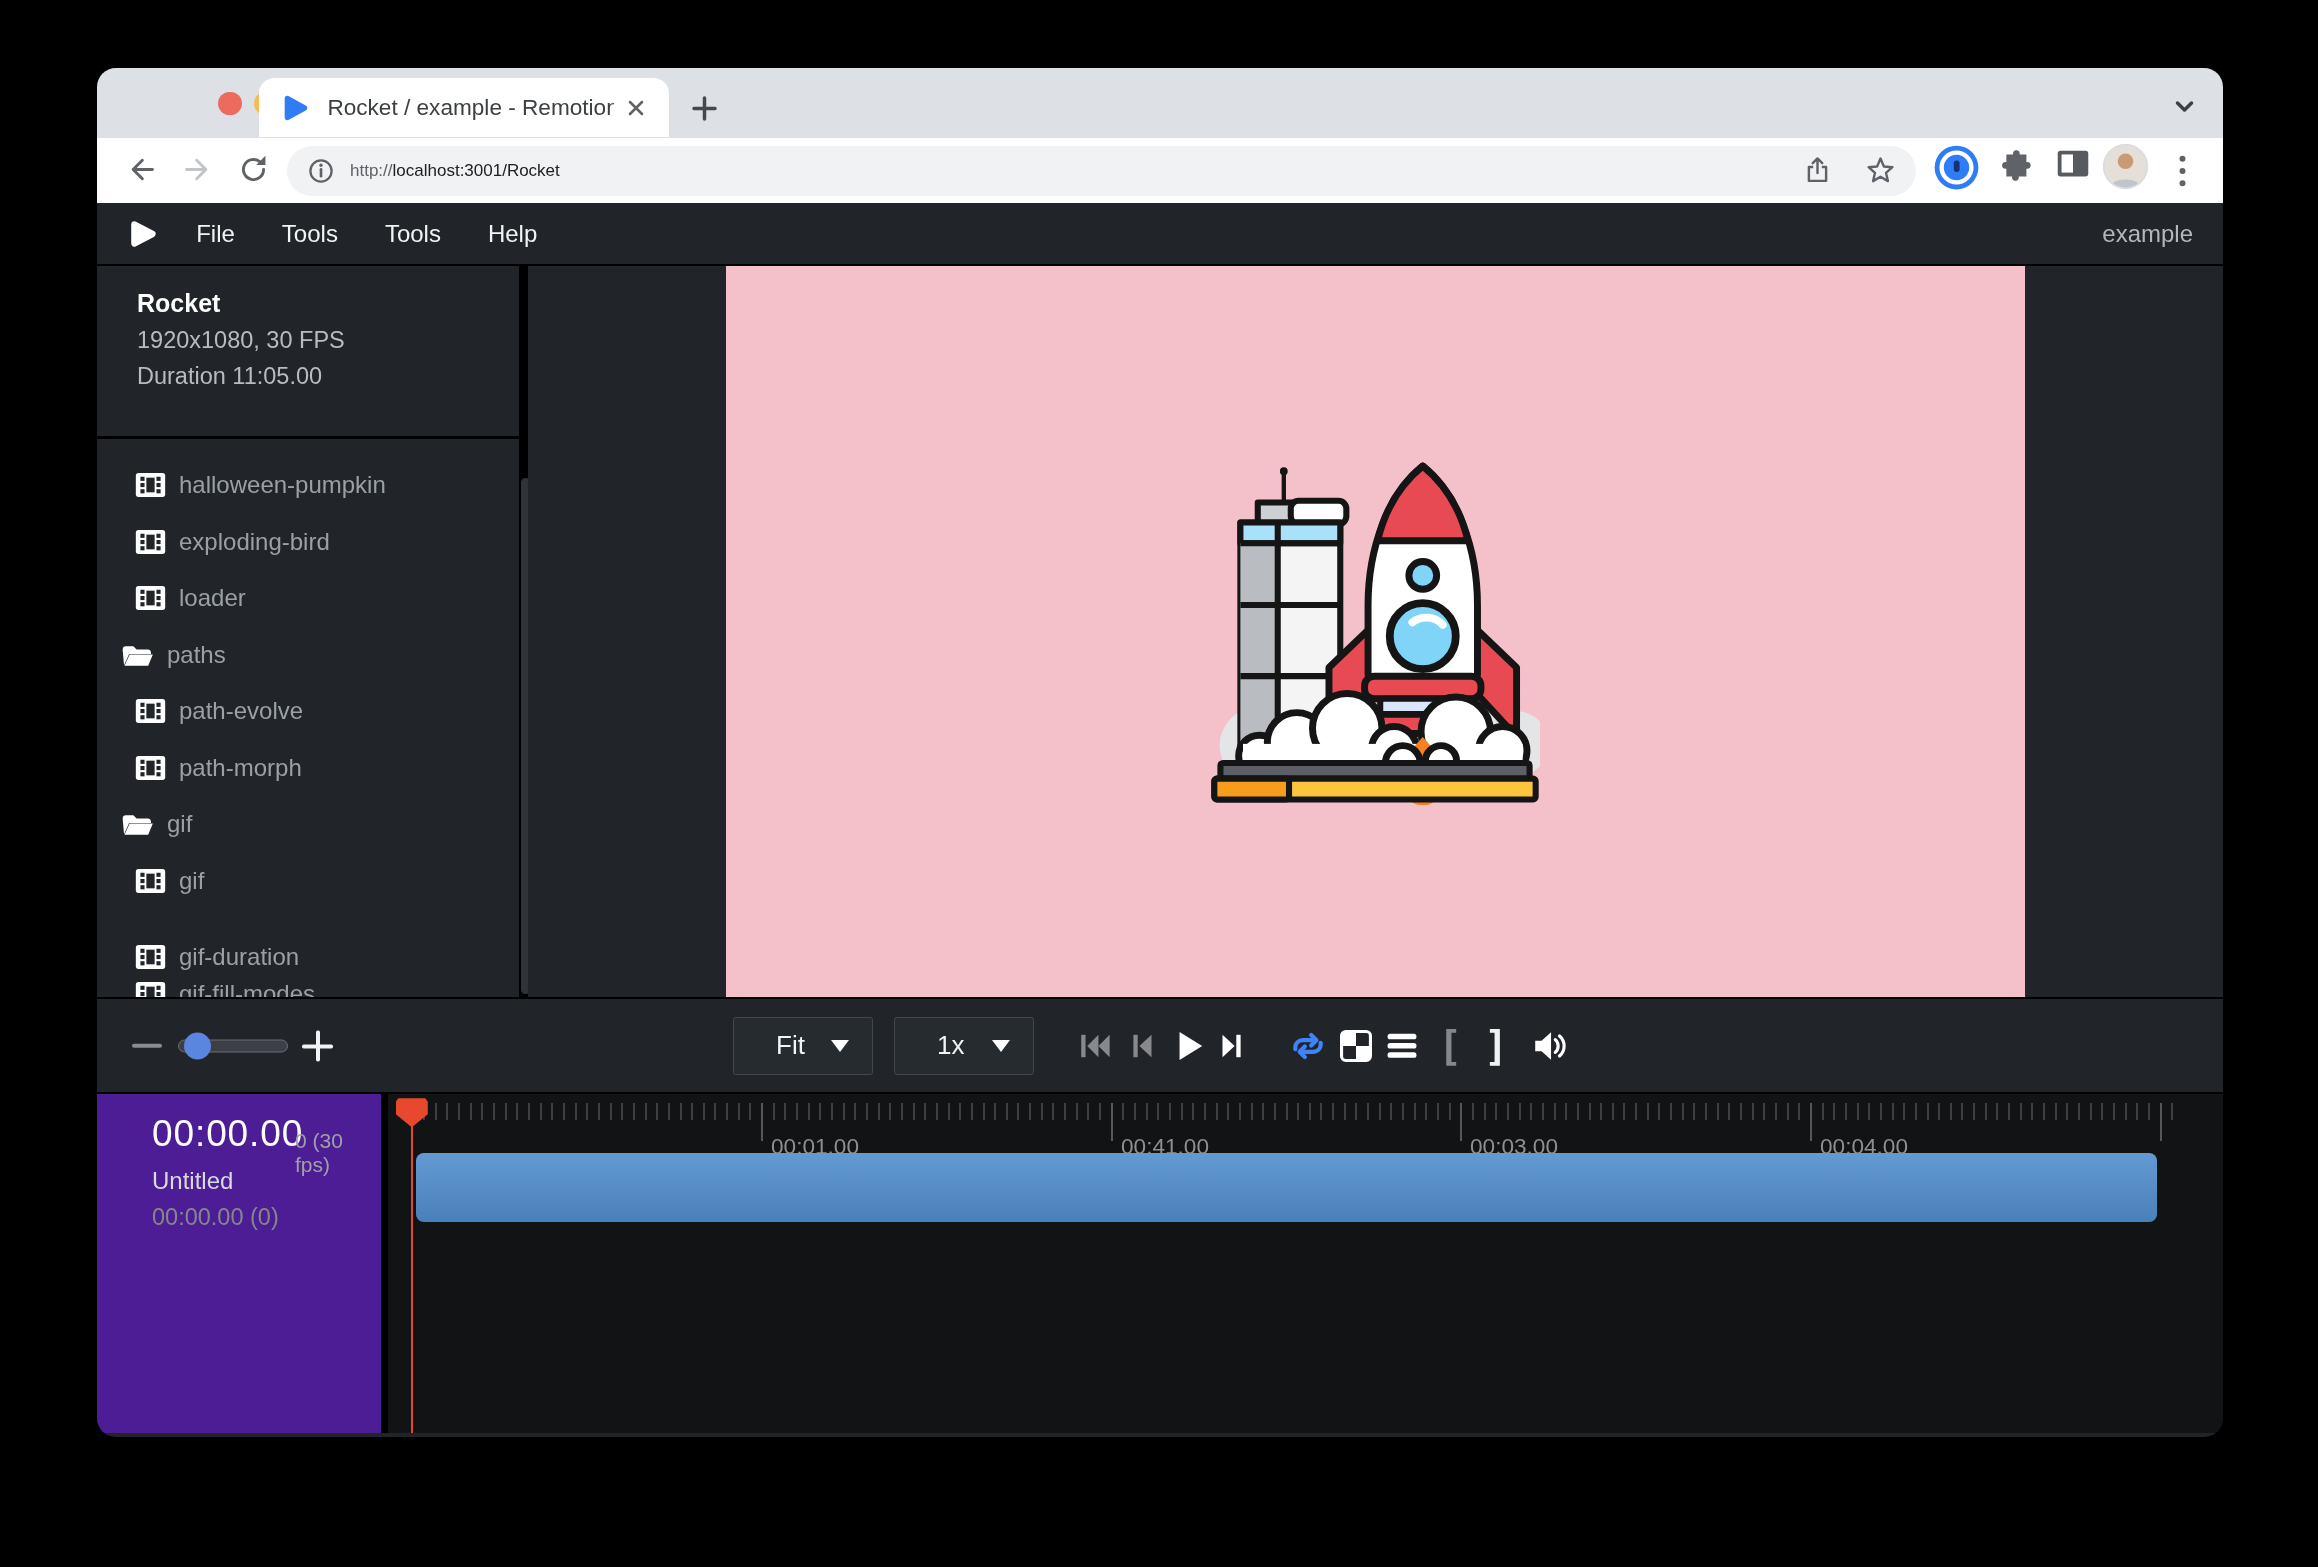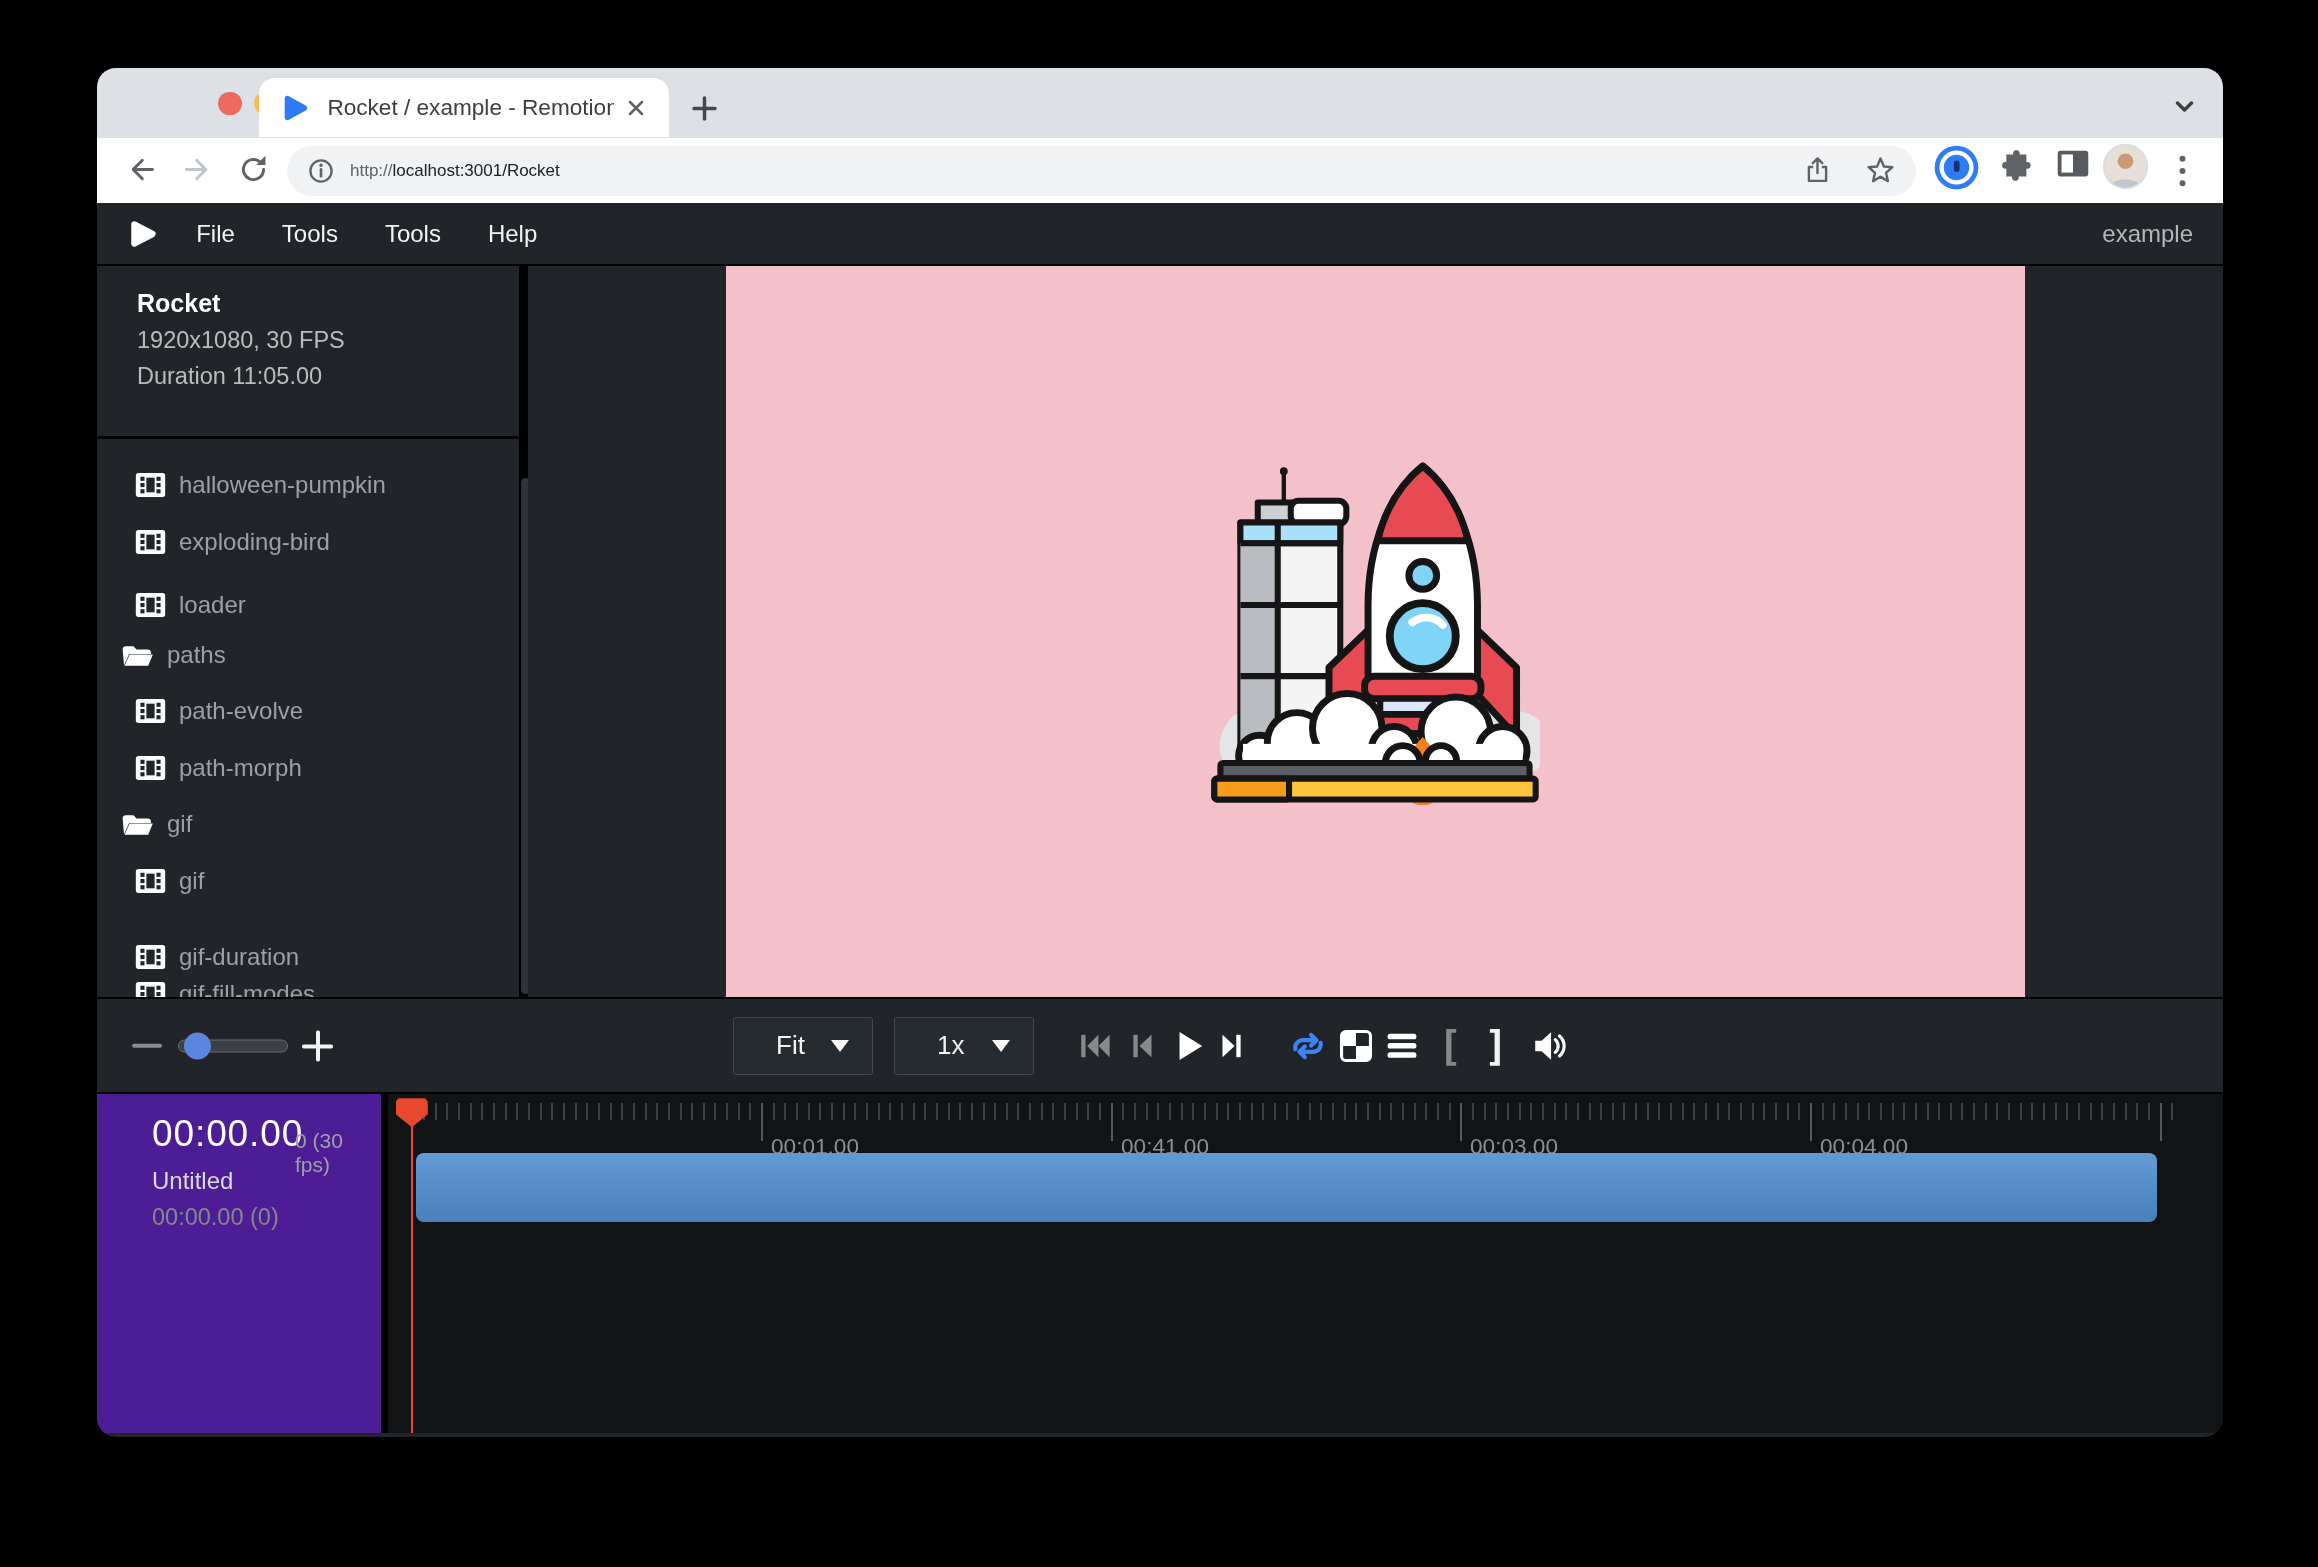--- a/index.html
+++ b/index.html
@@ -261,21 +261,21 @@
                     <rect x="7" y="19.6" width="4.5" height="4.5"></rect>
                     <rect x="24.5" y="6" width="4.5" height="4.5"></rect>
                     <rect x="24.5" y="12.8" width="4.5" height="4.5"></rect>
                     <rect x="24.5" y="19.6" width="4.5" height="4.5"></rect>
                     <rect x="13.5" y="7" width="9" height="16"></rect>
                   </g>
                 </svg>
               </span>
               <span class="lbl">exploding-bird</span>
             </div>
-            <div class="sb-item" style="top: 120px;">
+            <div class="sb-item" style="top: 113px;">
               <span class="ic">
                 <svg width="33" height="28" viewBox="0 0 36 30">
                   <rect x="2" y="2" width="32" height="26" rx="3" fill="#fff"></rect>
                   <g fill="#212529">
                     <rect x="7" y="6" width="4.5" height="4.5"></rect>
                     <rect x="7" y="12.8" width="4.5" height="4.5"></rect>
                     <rect x="7" y="19.6" width="4.5" height="4.5"></rect>
                     <rect x="24.5" y="6" width="4.5" height="4.5"></rect>
                     <rect x="24.5" y="12.8" width="4.5" height="4.5"></rect>
                     <rect x="24.5" y="19.6" width="4.5" height="4.5"></rect>

